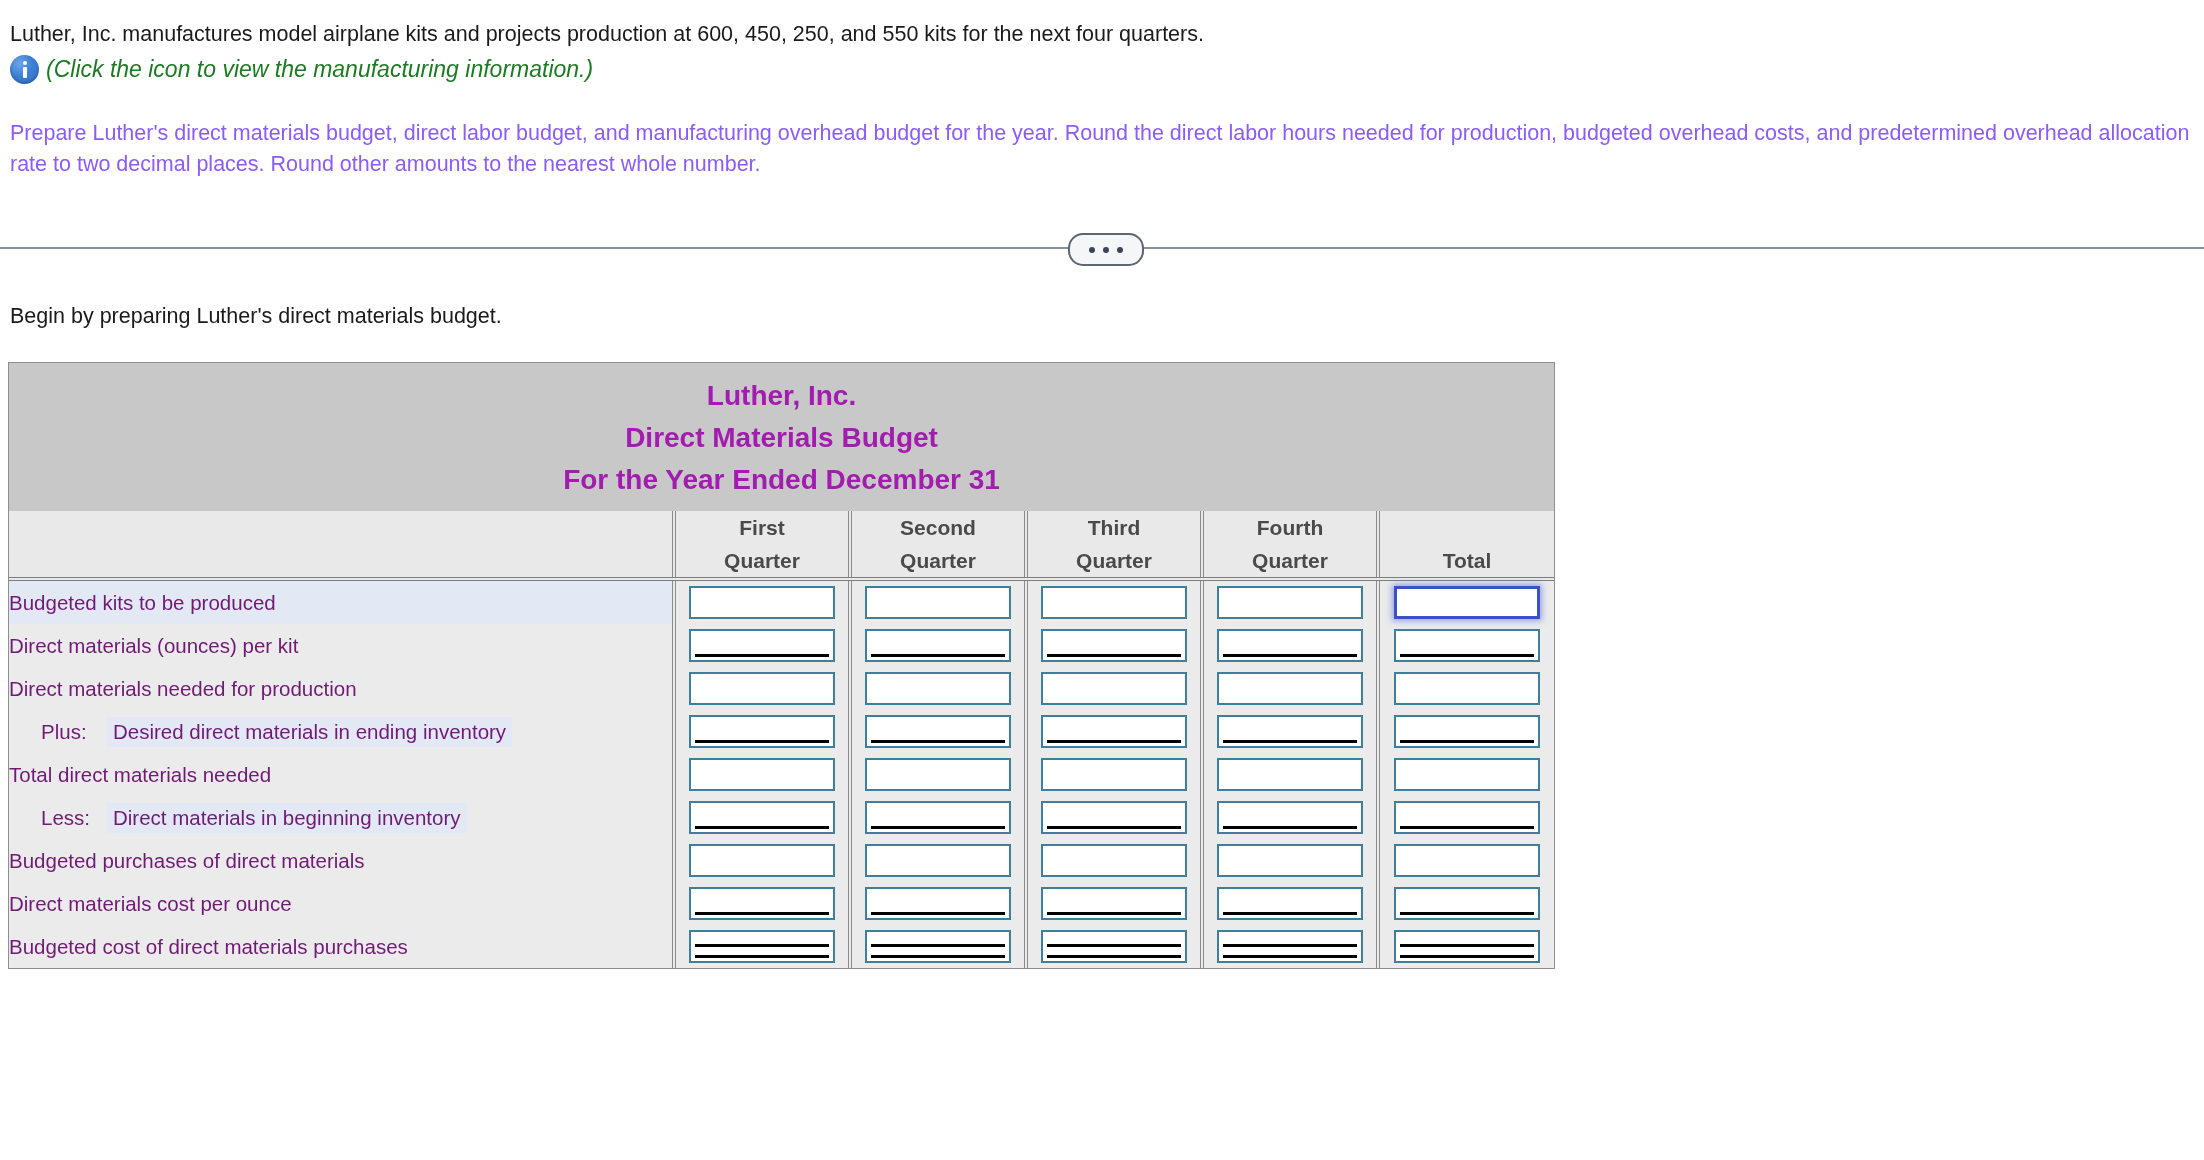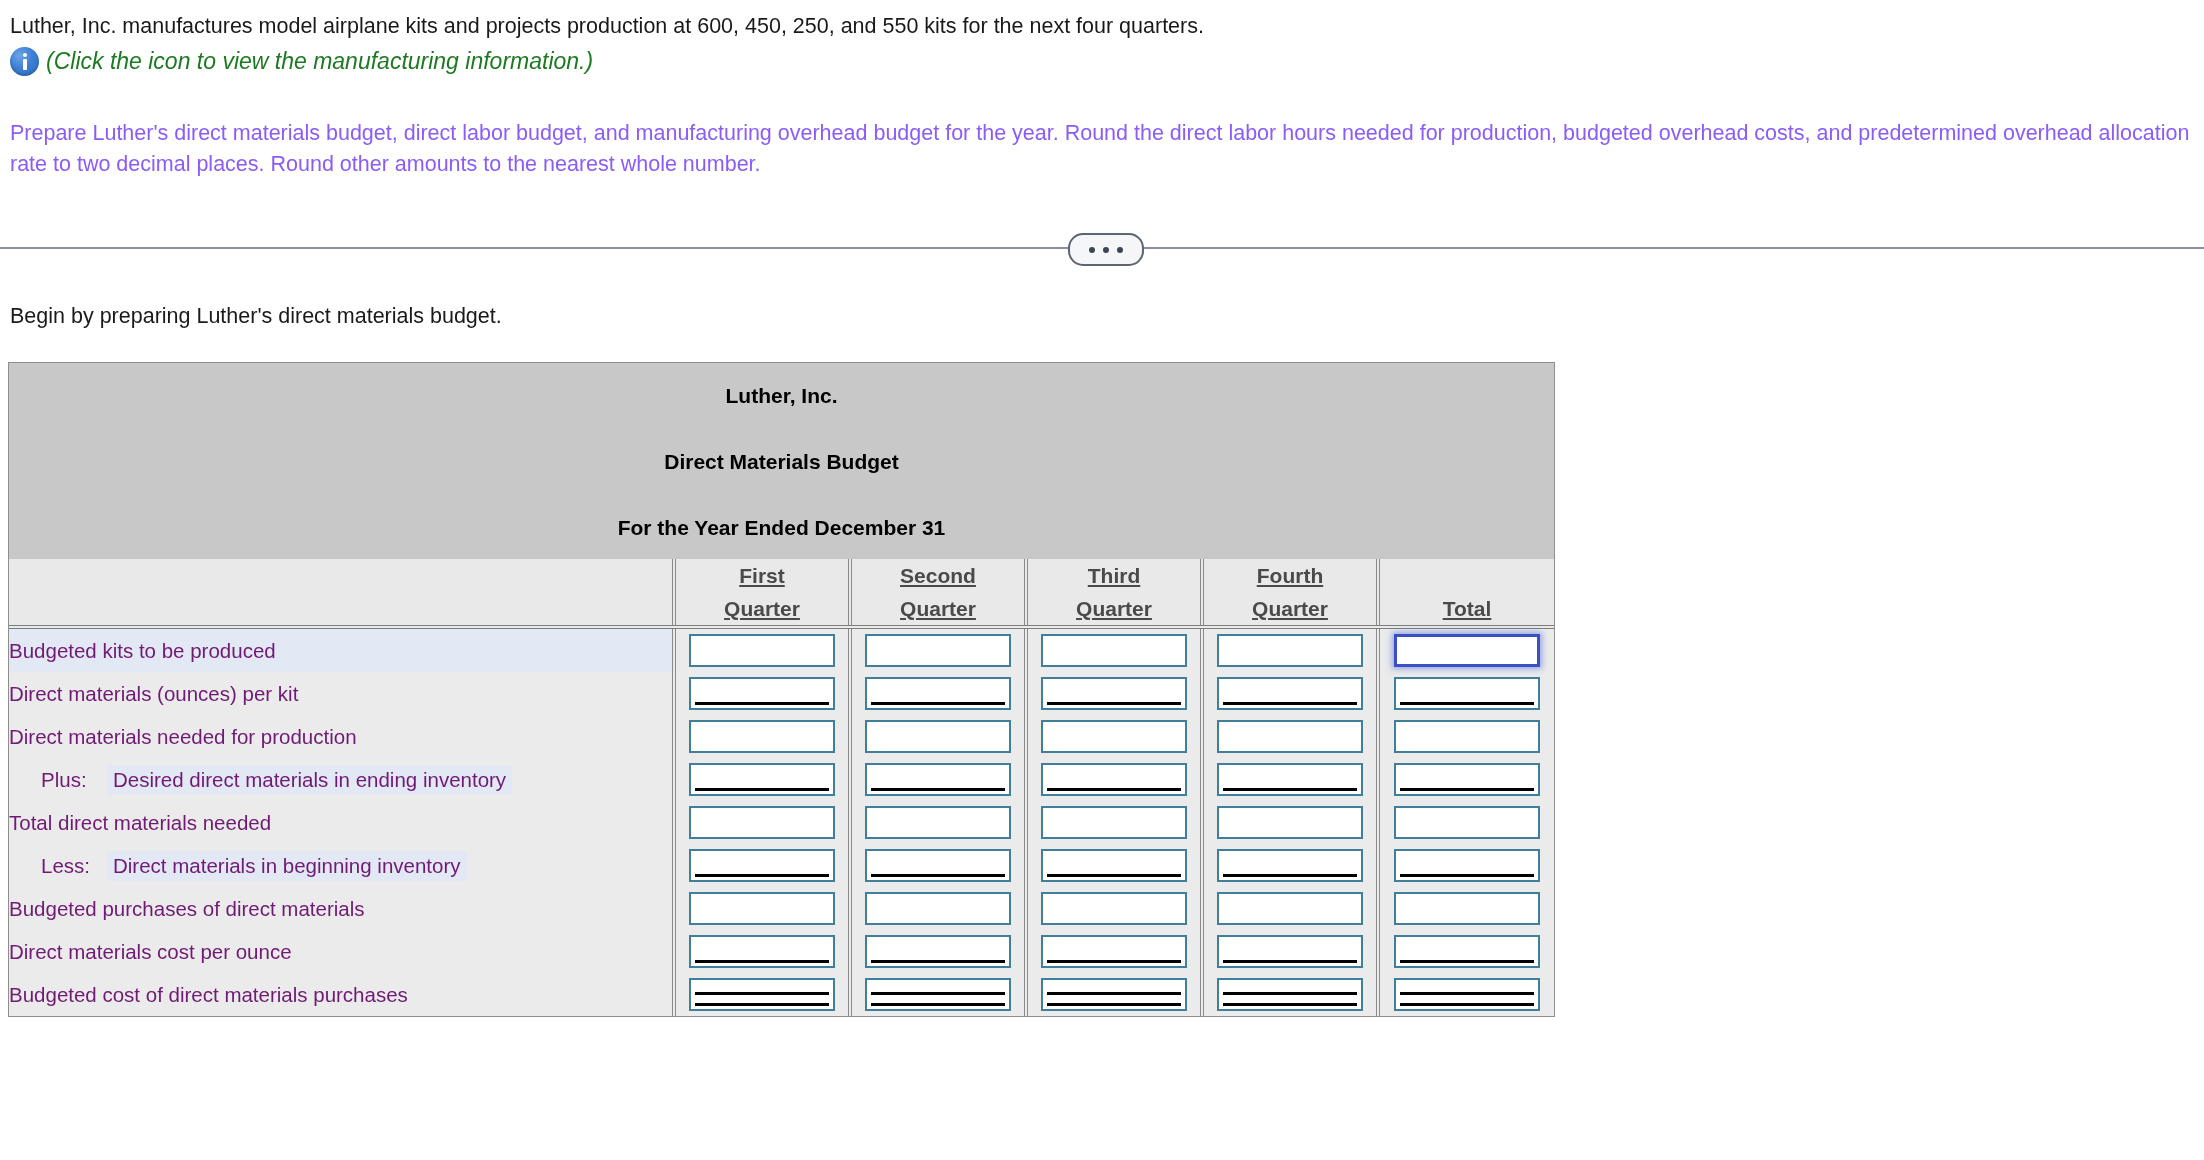--- a/index.html
+++ b/index.html
@@ -7,21 +7,21 @@
     width:2204px;height:1160px;
     background:#ffffff;
     font-family:"Liberation Sans",sans-serif;
     color:#000000;
     overflow:hidden;
   }
   .page{position:relative;width:2204px;height:1160px;}
 
   
   .prob{
-    position:absolute;left:10px;top:12px;width:2190px;
+    position:absolute;left:10px;top:20px;width:2190px;
     font-size:21.5px;line-height:29px;color:#1a1a1a;
   }
   .prob .line1{white-space:nowrap;}
   .iconline{display:flex;align-items:center;gap:7px;margin-top:5px;height:30px;}
   .info-icon{
     width:29px;height:29px;border-radius:50%;
     background:radial-gradient(circle at 34% 30%, #6fa3e8 0%, #3d7fd4 45%, #2f6ec4 100%);
     box-shadow:inset 0 -2px 3px rgba(0,0,0,.18);
     position:relative;flex:0 0 auto;cursor:pointer;
   }
@@ -56,33 +56,33 @@
     position:absolute;left:8px;top:362px;width:1547px;
     border:1px solid #8e8e8e;border-collapse:separate;
     box-sizing:border-box;
   }
   .sheet table{border-collapse:collapse;table-layout:fixed;width:1545px;}
   .sheet col.lbl{width:665px;}
   .sheet col.q{width:176px;}
   .sheet col.tot{width:176px;}
 
   .titlecell{
-    background:#c8c8c8;color:#000000;text-align:center;
-    font-weight:bold;font-size:21px;height:34px;padding:16px;
+    background:#c8c8c8;color:#a21caf;text-align:center;
+    font-weight:bold;font-size:28px;height:34px;padding:4px;
   }
   .titlecell.t1{padding-top:16px;}
   .titlecell.t3{padding-bottom:14px;}
 
   .hdrrow td{
     background:#e9e9e9;color:#4a4a4a;text-align:center;
     font-weight:bold;font-size:21px;padding:0;height:33px;
   }
   .hdr-blank{background:#e9e9e9;}
   td.vsep{border-left:4px double #8a8a8a;}
-  td.vsep-hdr{border-left:4px double #8a8a8a;text-decoration:underline;}
+  td.vsep-hdr{border-left:4px double #8a8a8a;}
 
   .hdr-under td{
     border-bottom:4px double #7d7d7d;
   }
 
   
   .brow td{padding:0;height:43px;background:#ebebeb;vertical-align:middle;}
   .brow.hl td.labelcell{background:#e2e8f4;}
   .labelcell{
     font-size:20.5px;color:#701a75;padding-left:10px;white-space:nowrap;

